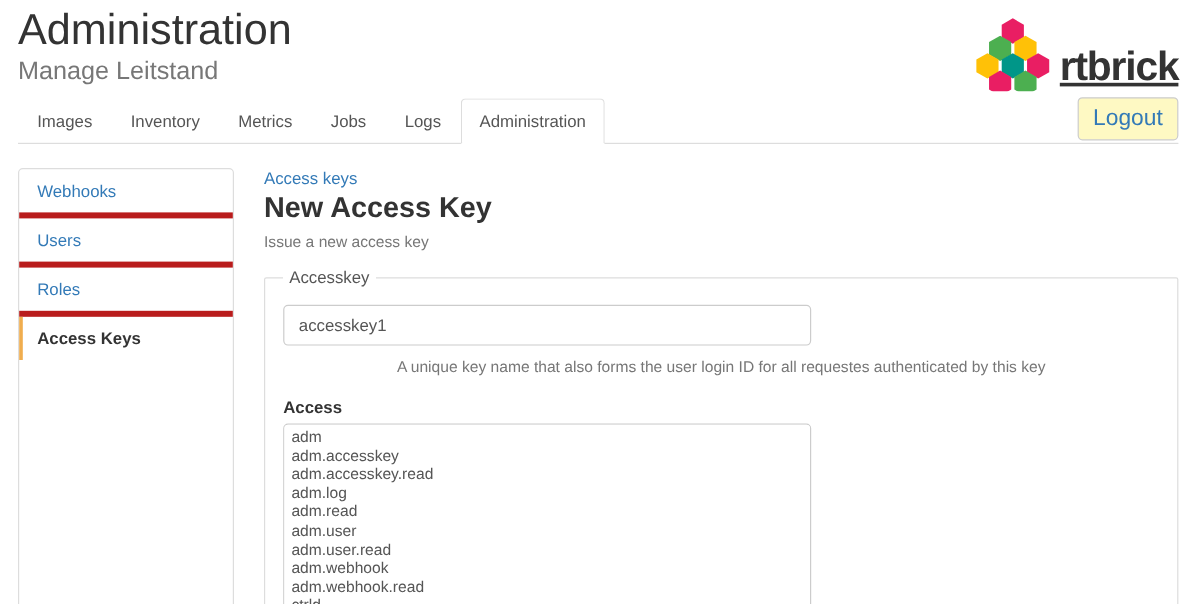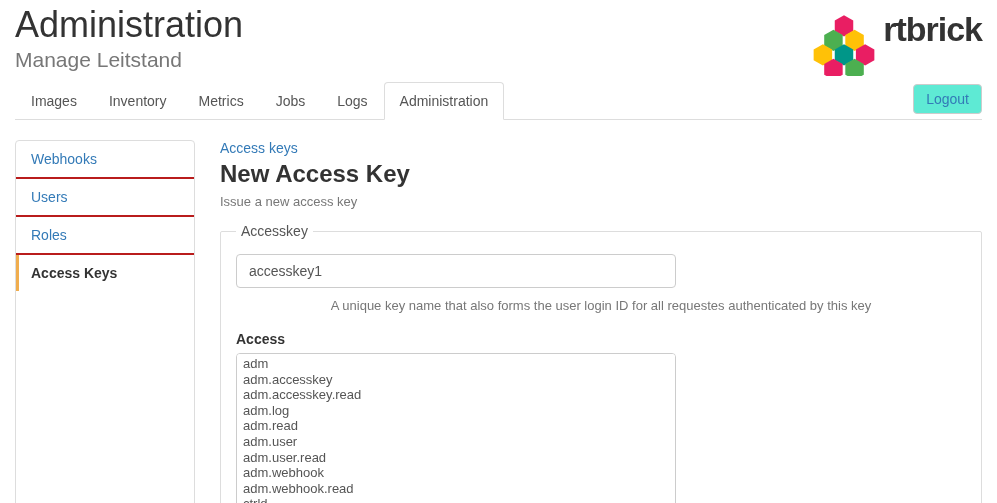--- a/index.html
+++ b/index.html
@@ -27,23 +27,24 @@
     color: #333;
   }
   .header-left .subtitle {
     font-size: 21px;
     font-weight: 300;
     color: #777;
     margin: 0 0 10px 0;
   }
   .logo-area {
     display: flex;
-    align-items: flex-start;
+    align-items: flex-end;
     gap: 6px;
     padding-top: 6px;
+    text-decoration: underline;
   }
   .logo-text {
     font-size: 34px;
     font-weight: 600;
     color: #333;
     letter-spacing: -1px;
   }
   .tabbar {
     display: flex;
     align-items: center;
@@ -70,45 +71,45 @@
     cursor: pointer;
   }
   .tabs a.active {
     color: #555;
     background: #fff;
     border-color: #ddd #ddd #fff #ddd;
   }
   .logout-btn {
     margin-left: auto;
     color: #337ab7;
-    background: #5eead4;
+    background: #fef9c3;
     border: 1px solid #ccc;
     border-radius: 4px;
     padding: 6px 12px;
-    font-size: 14px;
+    font-size: 19px;
     cursor: pointer;
     position: relative;
     top: -2px;
   }
   .main-row {
     display: flex;
     margin-top: 20px;
   }
   .sidebar {
     width: 180px;
     flex-shrink: 0;
     border: 1px solid #ddd;
     border-radius: 4px;
   }
   .sidebar-item {
     display: block;
     padding: 10px 15px;
     color: #337ab7;
     text-decoration: none;
-    border-bottom: 2px solid #b91c1c;
+    border-bottom: 5px solid #b91c1c;
     cursor: pointer;
   }
   .sidebar-item:last-child { border-bottom: none; }
   .sidebar-item.active {
     color: #333;
     font-weight: bold;
     border-left: 3px solid #f0ad4e;
     padding-left: 12px;
   }
   .content {

